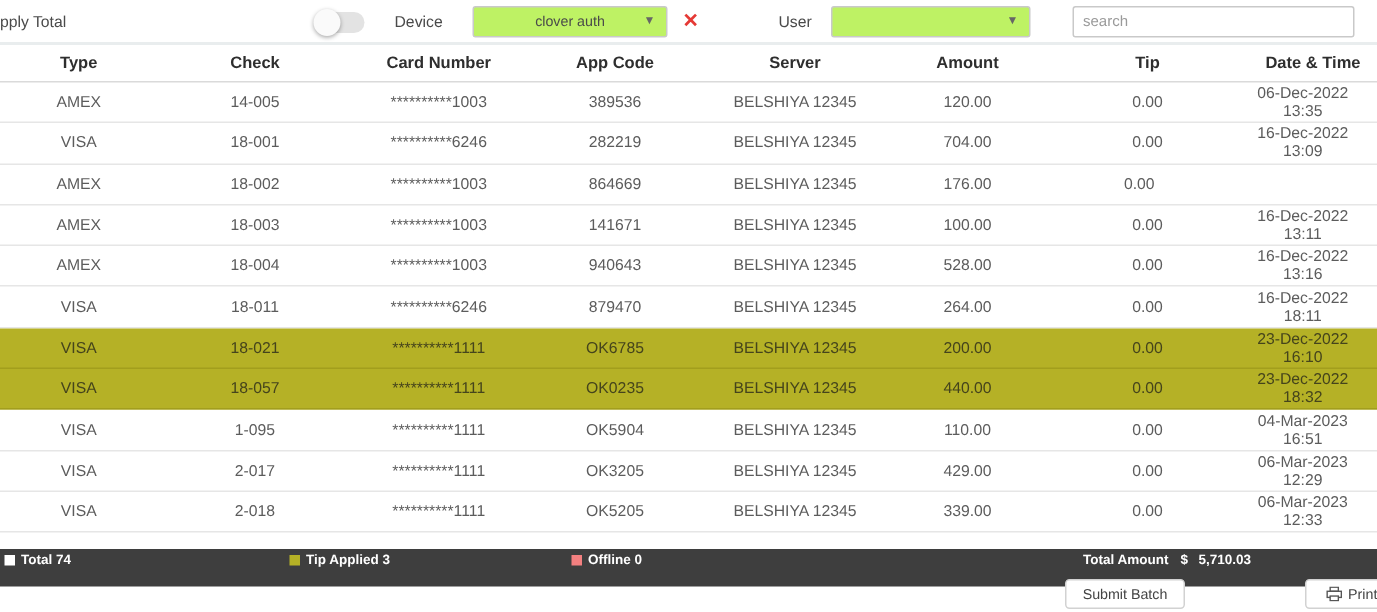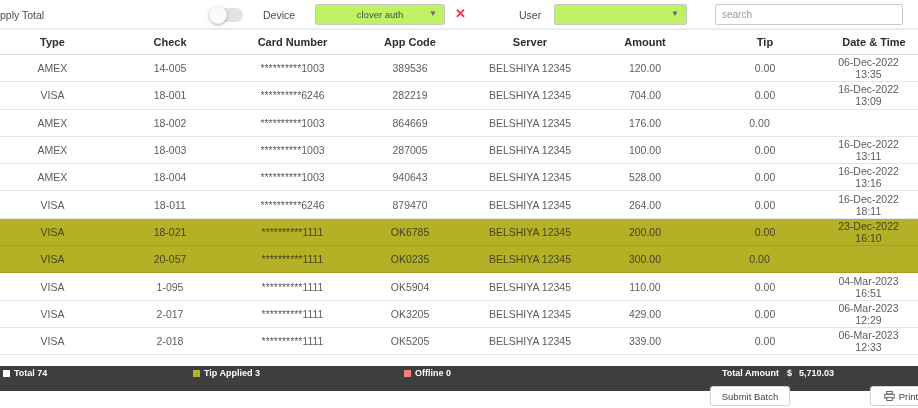--- a/index.html
+++ b/index.html
@@ -29,38 +29,38 @@
   .search-input { position: absolute; left: 715px; top: 4px; width: 188px; height: 21px;
     border: 1px solid #c9c9c9; border-radius: 2px; font-size: 10px; color: #444;
     padding: 0 6px; font-family: "Liberation Sans", sans-serif; }
   .search-input::placeholder { color: #9a9a9a; }
 
   
   .grid-cols { display: grid;
     grid-template-columns: 105px 130px 115px 120px 120px 110px 130px 88px; }
   .thead { height: 25px; align-items: center; border-bottom: 1px solid #dadada; }
   .thead .hcell { text-align: center; font-size: 11px; font-weight: bold; color: #2e2e2e; }
-  .thead .hcell:last-child { text-align: center; }
+  .thead .hcell:last-child { text-align: right; padding-right: 11px; }
   .trow { height: 27.3px; align-items: center; border-bottom: 1px solid #e6e6e6; cursor: pointer; }
   .trow .cell { text-align: center; font-size: 10.5px; color: #5c5c5c; }
   .trow .cell:last-child { text-align: center; padding-right: 11px; }
   .trow.hl { background: var(--hl); border-bottom-color: #a29e1d; }
   .trow.hl .cell { color: #45441c; }
 
   
   .statusbar { position: absolute; left: 0; top: 366px; width: 918px; height: 25px;
     background: var(--footer-bg); color: #fff; font-size: 9px; font-weight: bold; }
   .statusbar .item { position: absolute; top: 0; line-height: 15px; white-space: nowrap; }
   .sq { display: inline-block; width: 7px; height: 7px; margin-right: 4px; vertical-align: -1px; }
   .sq-total { background: #ffffff; }
   .sq-tip { background: var(--hl); }
   .sq-offline { background: var(--offline); }
   .it-total { left: 3px; }
   .it-tip { left: 193px; }
-  .it-offline { left: 404px; }
+  .it-offline { left: 381px; }
   .it-amount { left: 722px; }
   .it-amount .cur { margin: 0 7px 0 8px; }
 
   
   .actions { position: absolute; left: 0; top: 386px; width: 918px; height: 22px; }
   .btn { position: absolute; top: 0; height: 20px; background: #fff; border: 1px solid #d2d2d2;
     border-radius: 3px; font-size: 9.5px; color: #444; text-align: center;
     font-family: "Liberation Sans", sans-serif; cursor: pointer;
     display: flex; align-items: center; justify-content: center; gap: 4px; }
   .btn-submit { left: 710px; width: 80px; }
@@ -129,21 +129,21 @@
       <div class="cell">**********1003</div>
       <div class="cell">864669</div>
       <div class="cell">BELSHIYA 12345</div>
       <div class="cell">176.00</div>
       <div class="cell">0.00</div>
     </div>
     <div class="trow grid-cols">
       <div class="cell">AMEX</div>
       <div class="cell">18-003</div>
       <div class="cell">**********1003</div>
-      <div class="cell">287005</div>
+      <div class="cell">141671</div>
       <div class="cell">BELSHIYA 12345</div>
       <div class="cell">100.00</div>
       <div class="cell">0.00</div>
       <div class="cell">16-Dec-2022 13:11</div>
     </div>
     <div class="trow grid-cols">
       <div class="cell">AMEX</div>
       <div class="cell">18-004</div>
       <div class="cell">**********1003</div>
       <div class="cell">940643</div>
@@ -167,26 +167,27 @@
       <div class="cell">18-021</div>
       <div class="cell">**********1111</div>
       <div class="cell">OK6785</div>
       <div class="cell">BELSHIYA 12345</div>
       <div class="cell">200.00</div>
       <div class="cell">0.00</div>
       <div class="cell">23-Dec-2022 16:10</div>
     </div>
     <div class="trow grid-cols hl">
       <div class="cell">VISA</div>
-      <div class="cell">20-057</div>
+      <div class="cell">18-057</div>
       <div class="cell">**********1111</div>
       <div class="cell">OK0235</div>
       <div class="cell">BELSHIYA 12345</div>
-      <div class="cell">300.00</div>
-      <div class="cell">0.00</div>
+      <div class="cell">440.00</div>
+      <div class="cell">0.00</div>
+      <div class="cell">23-Dec-2022 18:32</div>
     </div>
     <div class="trow grid-cols">
       <div class="cell">VISA</div>
       <div class="cell">1-095</div>
       <div class="cell">**********1111</div>
       <div class="cell">OK5904</div>
       <div class="cell">BELSHIYA 12345</div>
       <div class="cell">110.00</div>
       <div class="cell">0.00</div>
       <div class="cell">04-Mar-2023 16:51</div>

